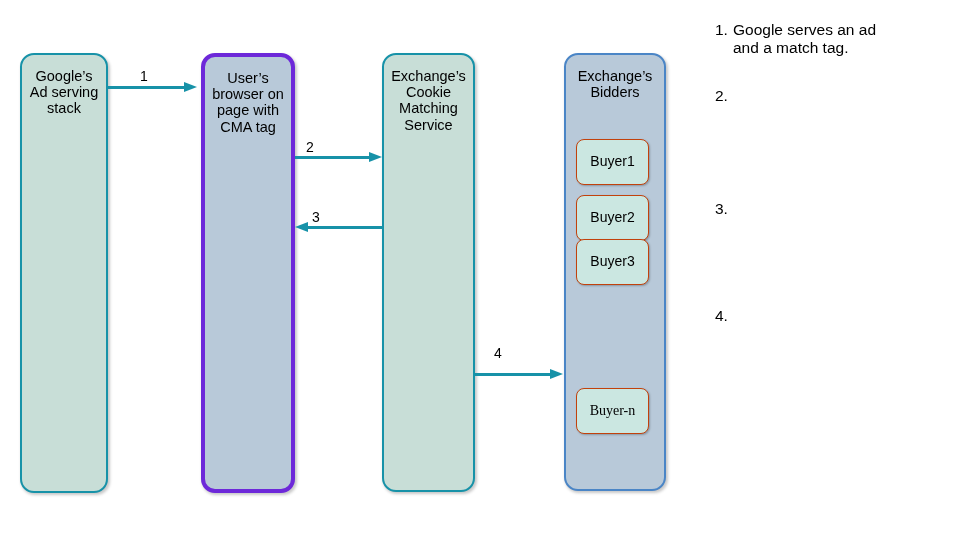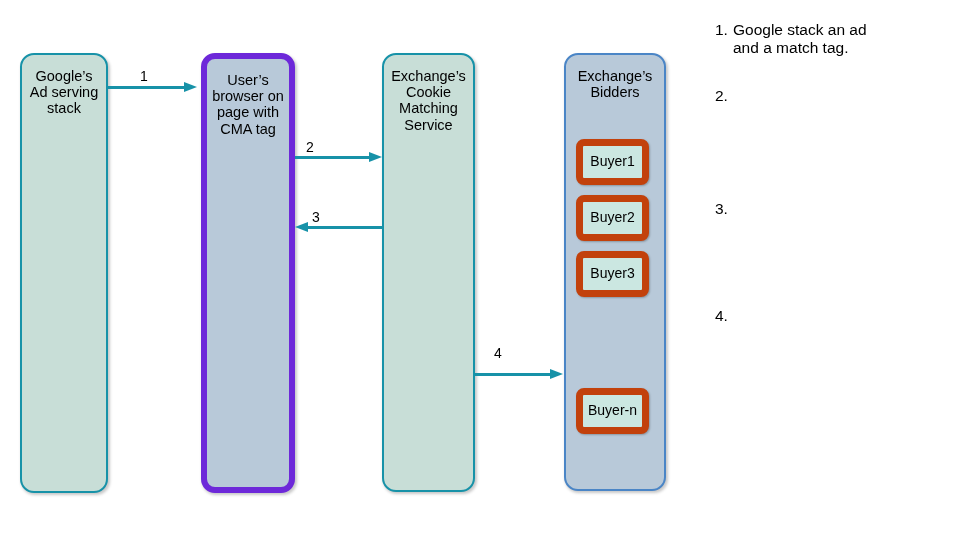--- a/index.html
+++ b/index.html
@@ -6,32 +6,32 @@
   body{width:960px;height:540px;overflow:hidden;position:relative;
        font-family:"Liberation Sans","DejaVu Sans",sans-serif;color:#000;}
   .canvas{position:absolute;left:0;top:0;width:960px;height:540px;background:#ffffff;}
 
   
   .node{position:absolute;box-sizing:border-box;border-radius:14px;
         text-align:center;font-size:14.5px;line-height:1.12;padding-top:13px;
         box-shadow:1.5px 2px 3px rgba(0,0,0,0.22);}
   .node-label{white-space:pre-line;}
   .fill-green{background:#c8ded7;border:2px solid #1792a8;}
-  .fill-blue-teal{background:#b8c9d9;border:6px solid #6d28d9;}
+  .fill-blue-teal{background:#b8c9d9;border:4px solid #6d28d9;}
   .fill-blue-blue{background:#b8c9d9;border:2px solid #4a85c6;}
   #node-google {left:20px; top:53px; width:88px; height:440px;}
   #node-browser{left:201px;top:53px; width:94px; height:440px;}
   #node-cm     {left:382px;top:53px; width:93px; height:439px;}
   #node-bidders{left:564px;top:53px; width:102px;height:438px;}
 
   .buyer{position:absolute;left:10px;width:73px;height:46px;box-sizing:border-box;
-         background:#cbe7e1;border:7px solid #c2410c;border-radius:8px;
+         background:#cbe7e1;border:1px solid #c2410c;border-radius:8px;
          display:flex;align-items:center;justify-content:center;font-size:14px;
          box-shadow:1px 1px 2px rgba(0,0,0,0.25);}
-  #buyer-1{top:84px;} #buyer-2{top:140px;text-align:right;} #buyer-3{top:196px;justify-content:center;} #buyer-n{top:333px;}
+  #buyer-1{top:84px;} #buyer-2{top:140px;text-align:right;} #buyer-3{top:184px;justify-content:center;} #buyer-n{top:333px;font-family:Liberation Serif, serif;}
 
   
   .arrow-line{position:absolute;height:3px;background:#1792a8;}
   .arrow-head{position:absolute;width:0;height:0;}
   .head-right{border-left:13px solid #1792a8;border-top:5.5px solid transparent;border-bottom:5.5px solid transparent;}
   .head-left {border-right:13px solid #1792a8;border-top:5.5px solid transparent;border-bottom:5.5px solid transparent;}
   #arrow-1-line{left:108px;top:85.5px;width:77px;}  #arrow-1-head{left:184px;top:81.5px;}
   #arrow-2-line{left:295px;top:155.5px;width:75px;} #arrow-2-head{left:369px;top:151.5px;}
   #arrow-3-line{left:307px;top:225.5px;width:75px;} #arrow-3-head{left:295px;top:221.5px;}
   #arrow-4-line{left:474px;top:372.5px;width:77px;} #arrow-4-head{left:550px;top:368.5px;}
@@ -102,21 +102,21 @@
   <div class="arrow-head head-left" id="arrow-3-head"></div>
   <div class="arrow-label" id="arrow-label-3">3</div>
 
   <div class="arrow-line" id="arrow-4-line"></div>
   <div class="arrow-head head-right" id="arrow-4-head"></div>
   <div class="arrow-label" id="arrow-label-4">4</div>
 
   <div class="steps">
     <div class="step" id="step-1">
       <div class="step-num">1.</div>
-      <div class="step-text">Google stack an ad
+      <div class="step-text">Google serves an ad
 and a match tag.</div>
     </div>
     <div class="step" id="step-2">
       <div class="step-num">2.</div>
     </div>
     <div class="step" id="step-3">
       <div class="step-num">3.</div>
     </div>
     <div class="step" id="step-4">
       <div class="step-num">4.</div>

